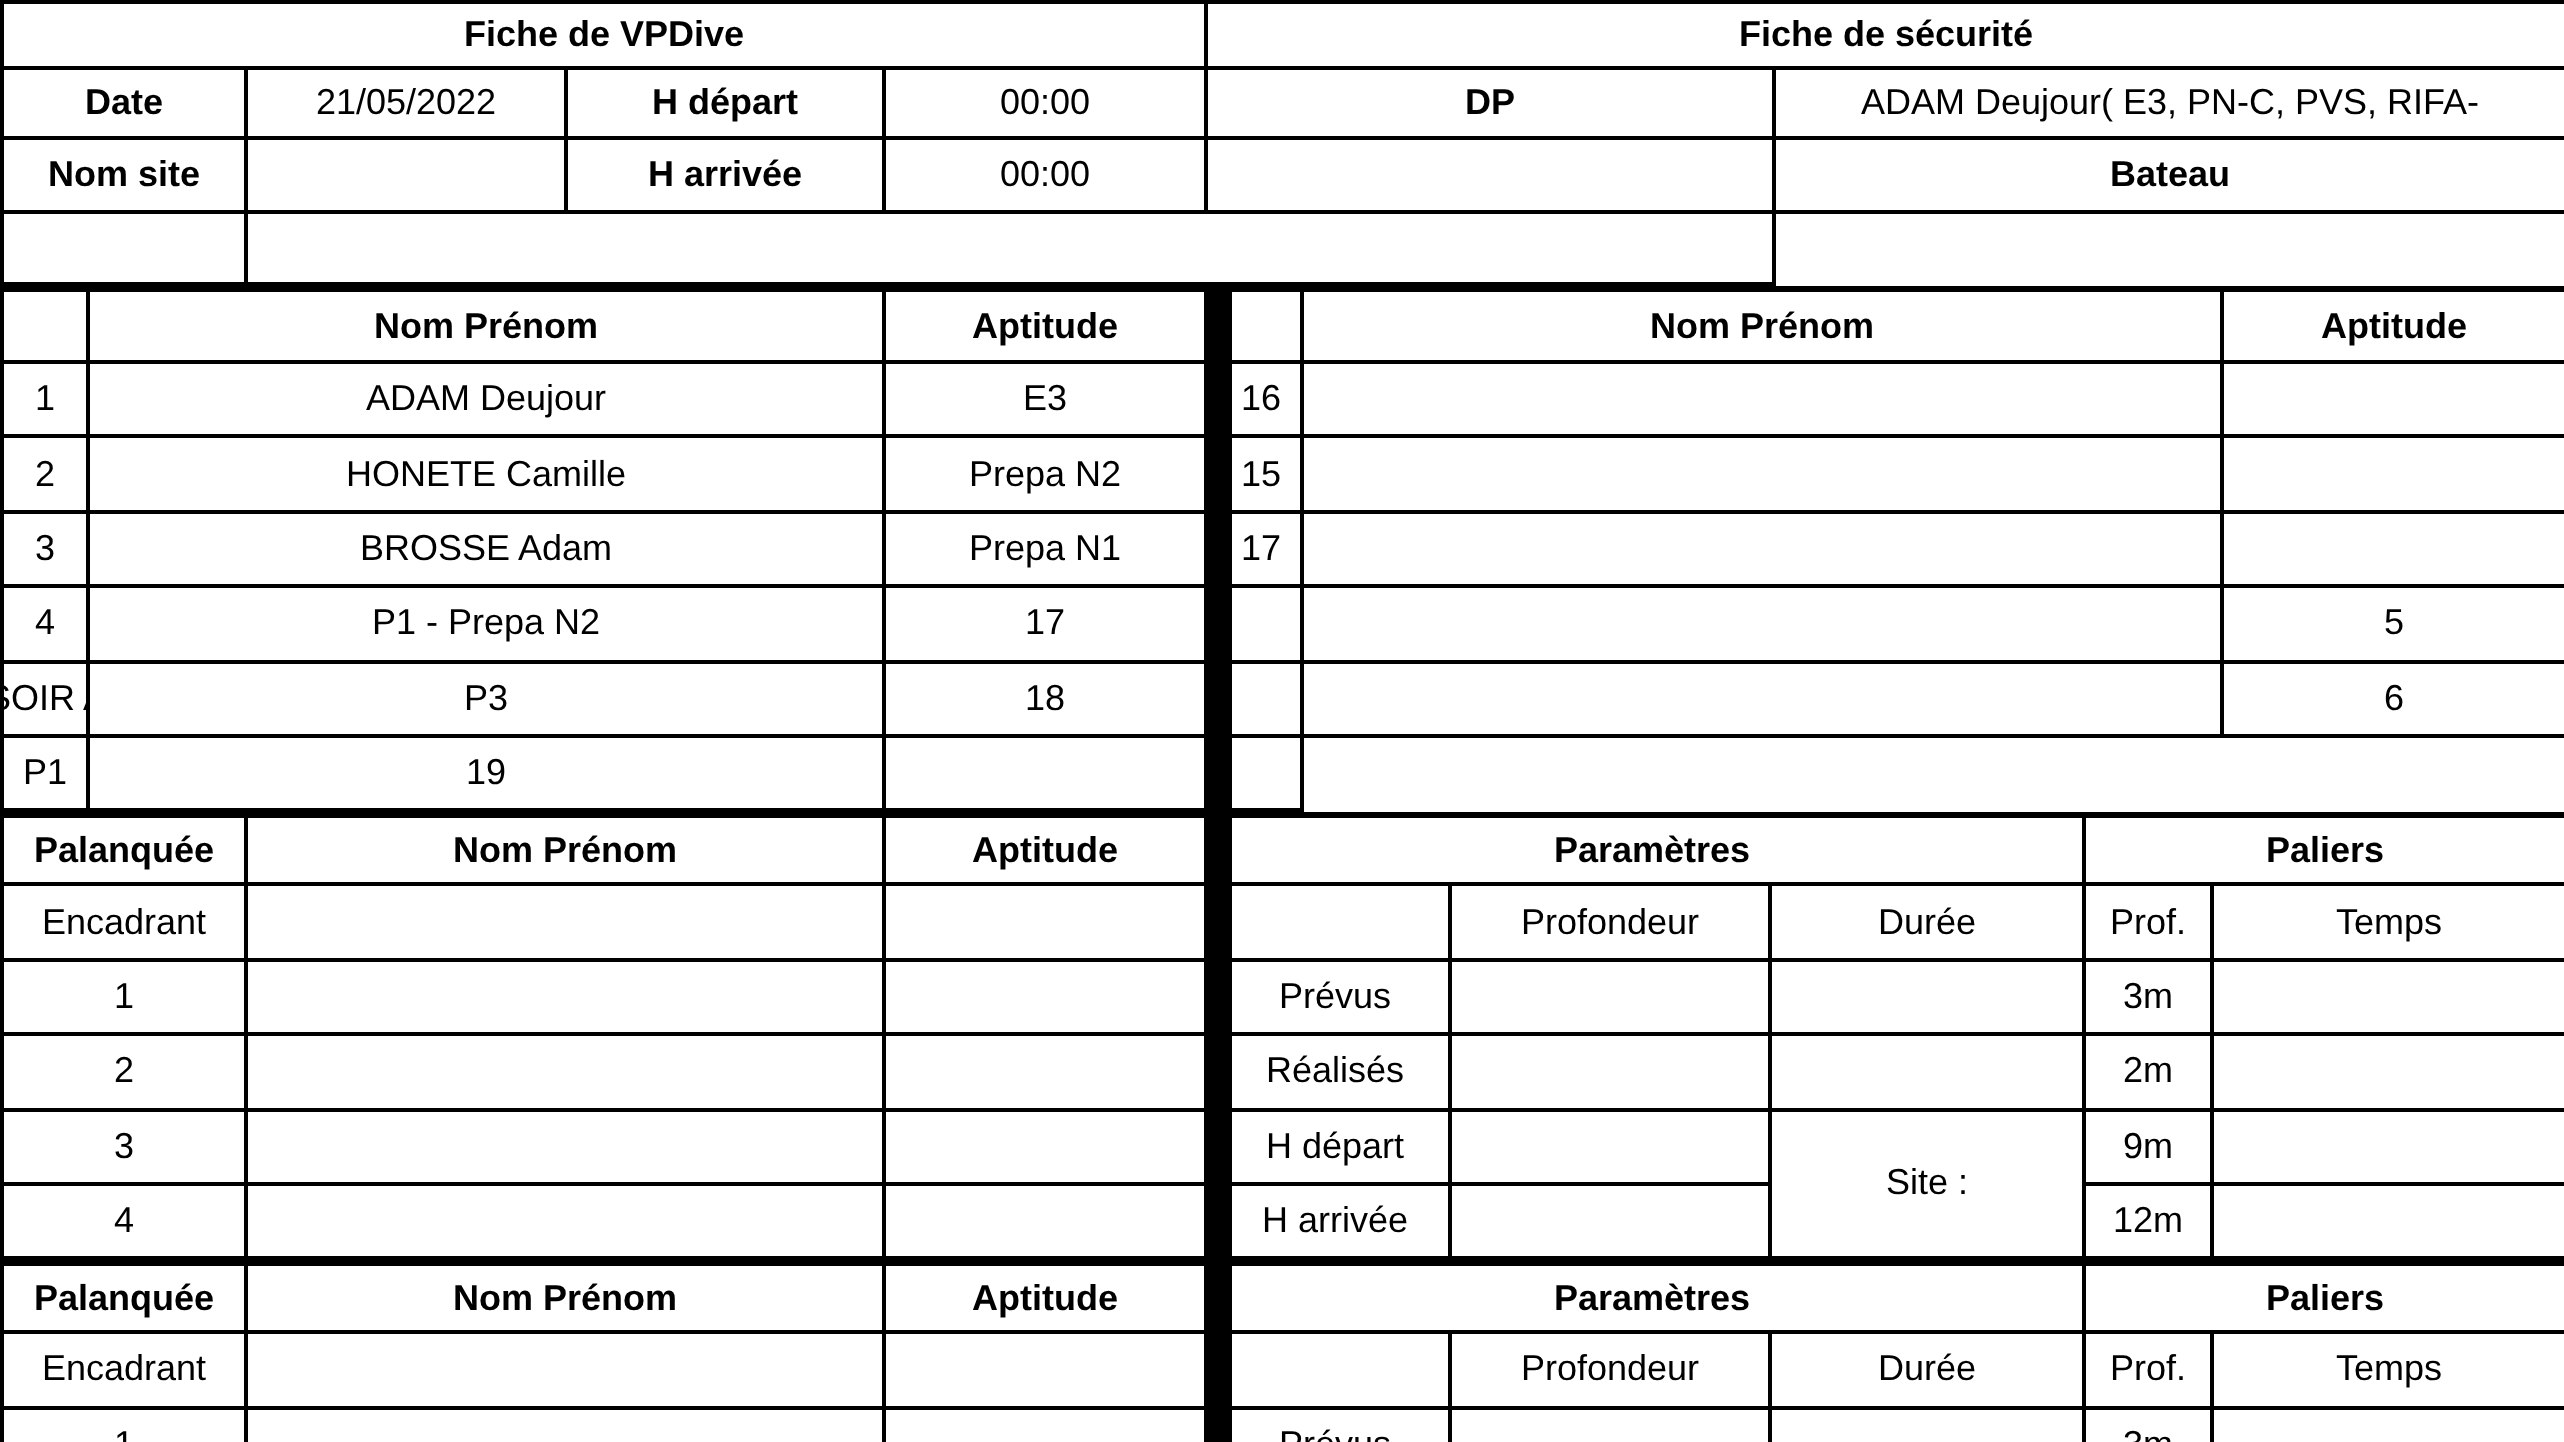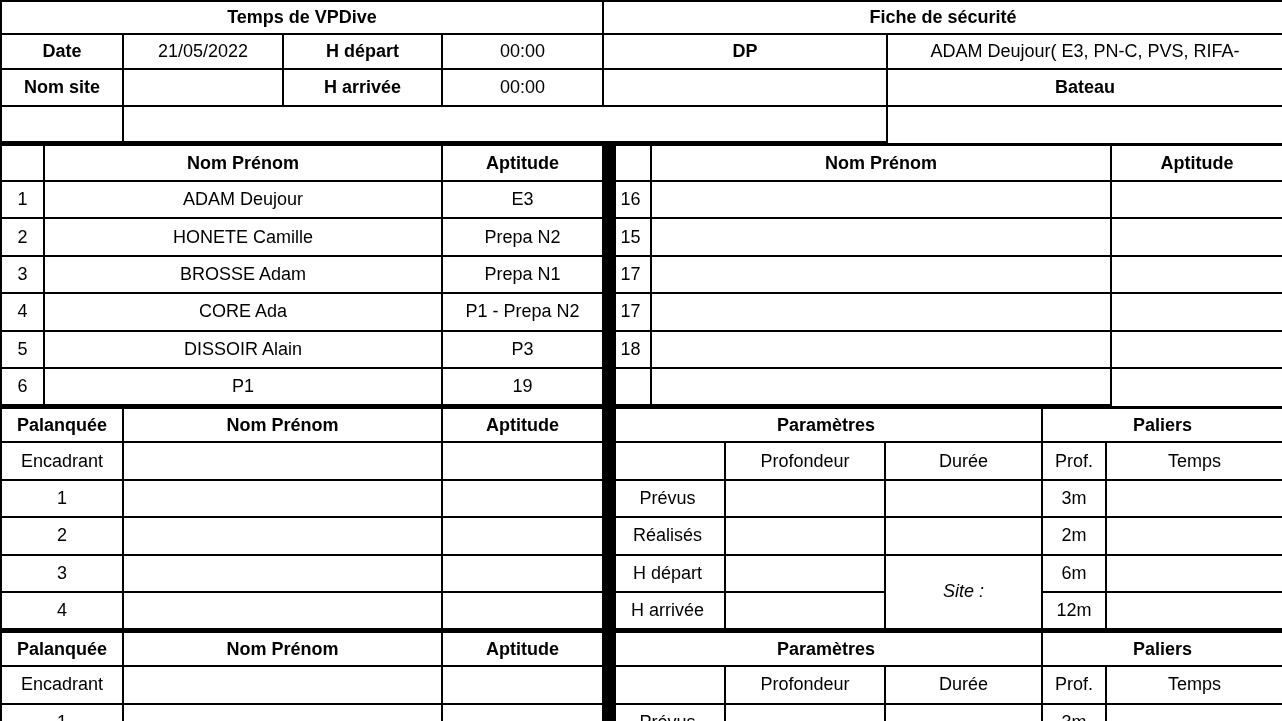--- a/index.html
+++ b/index.html
@@ -34,28 +34,28 @@
   }
   .sep { height:3px; background:#000; }
   .thick { grid-column:4; grid-row:1 / -1; background:#000; border:none; padding:0; }
   .b { font-weight:700; }
   .t { font-size:21px; font-weight:700; }
   .r { justify-content:flex-end; }
   .l { justify-content:flex-start; }
   .sp2 { grid-column:span 2; }
   .sp3 { grid-column:span 3; }
   .sp4 { grid-column:span 4; }
-  .site { grid-row:span 2; align-items:flex-start; padding-top:7px;font-style:italic; }
+  .site { grid-row:span 2; align-items:flex-start; padding-top:7px; }
   .noR { border-right:none; }
 </style>
 </head>
 <body>
 
 <div class="grid top-grid">
-  <div class="t sp4">Temps de VPDive</div>
+  <div class="t sp4">Fiche de VPDive</div>
   <div class="t sp2 noR">Fiche de sécurité</div>
 
   <div class="b r">Date</div>
   <div class="l">21/05/2022</div>
   <div class="b r">H départ</div>
   <div class="l">00:00</div>
   <div class="b r">DP</div>
   <div class="l noR">ADAM Deujour( E3, PN-C, PVS, RIFA-</div>
 
   <div class="b r">Nom site</div>
@@ -96,21 +96,20 @@
   <div class="l noR"></div>
 
   <div class="r">3</div>
   <div>BROSSE Adam</div>
   <div class="l">Prepa N1</div>
   <div class="r">17</div>
   <div></div>
   <div class="l noR"></div>
 
   <div class="r">4</div>
-  <div>CORE Ada</div>
   <div class="l">P1 - Prepa N2</div>
   <div class="r">17</div>
   <div></div>
   <div class="l noR"></div>
 
   <div class="r">5</div>
   <div>DISSOIR Alain</div>
   <div class="l">P3</div>
   <div class="r">18</div>
   <div></div>
@@ -160,21 +159,21 @@
   <div></div>
   <div>2m</div>
   <div class="noR"></div>
 
   <div>3</div>
   <div></div>
   <div></div>
   <div>H départ</div>
   <div></div>
   <div class="site l">Site :</div>
-  <div>6m</div>
+  <div>9m</div>
   <div class="noR"></div>
 
   <div>4</div>
   <div></div>
   <div></div>
   <div>H arrivée</div>
   <div></div>
   <div>12m</div>
   <div class="noR"></div>
 </div>

